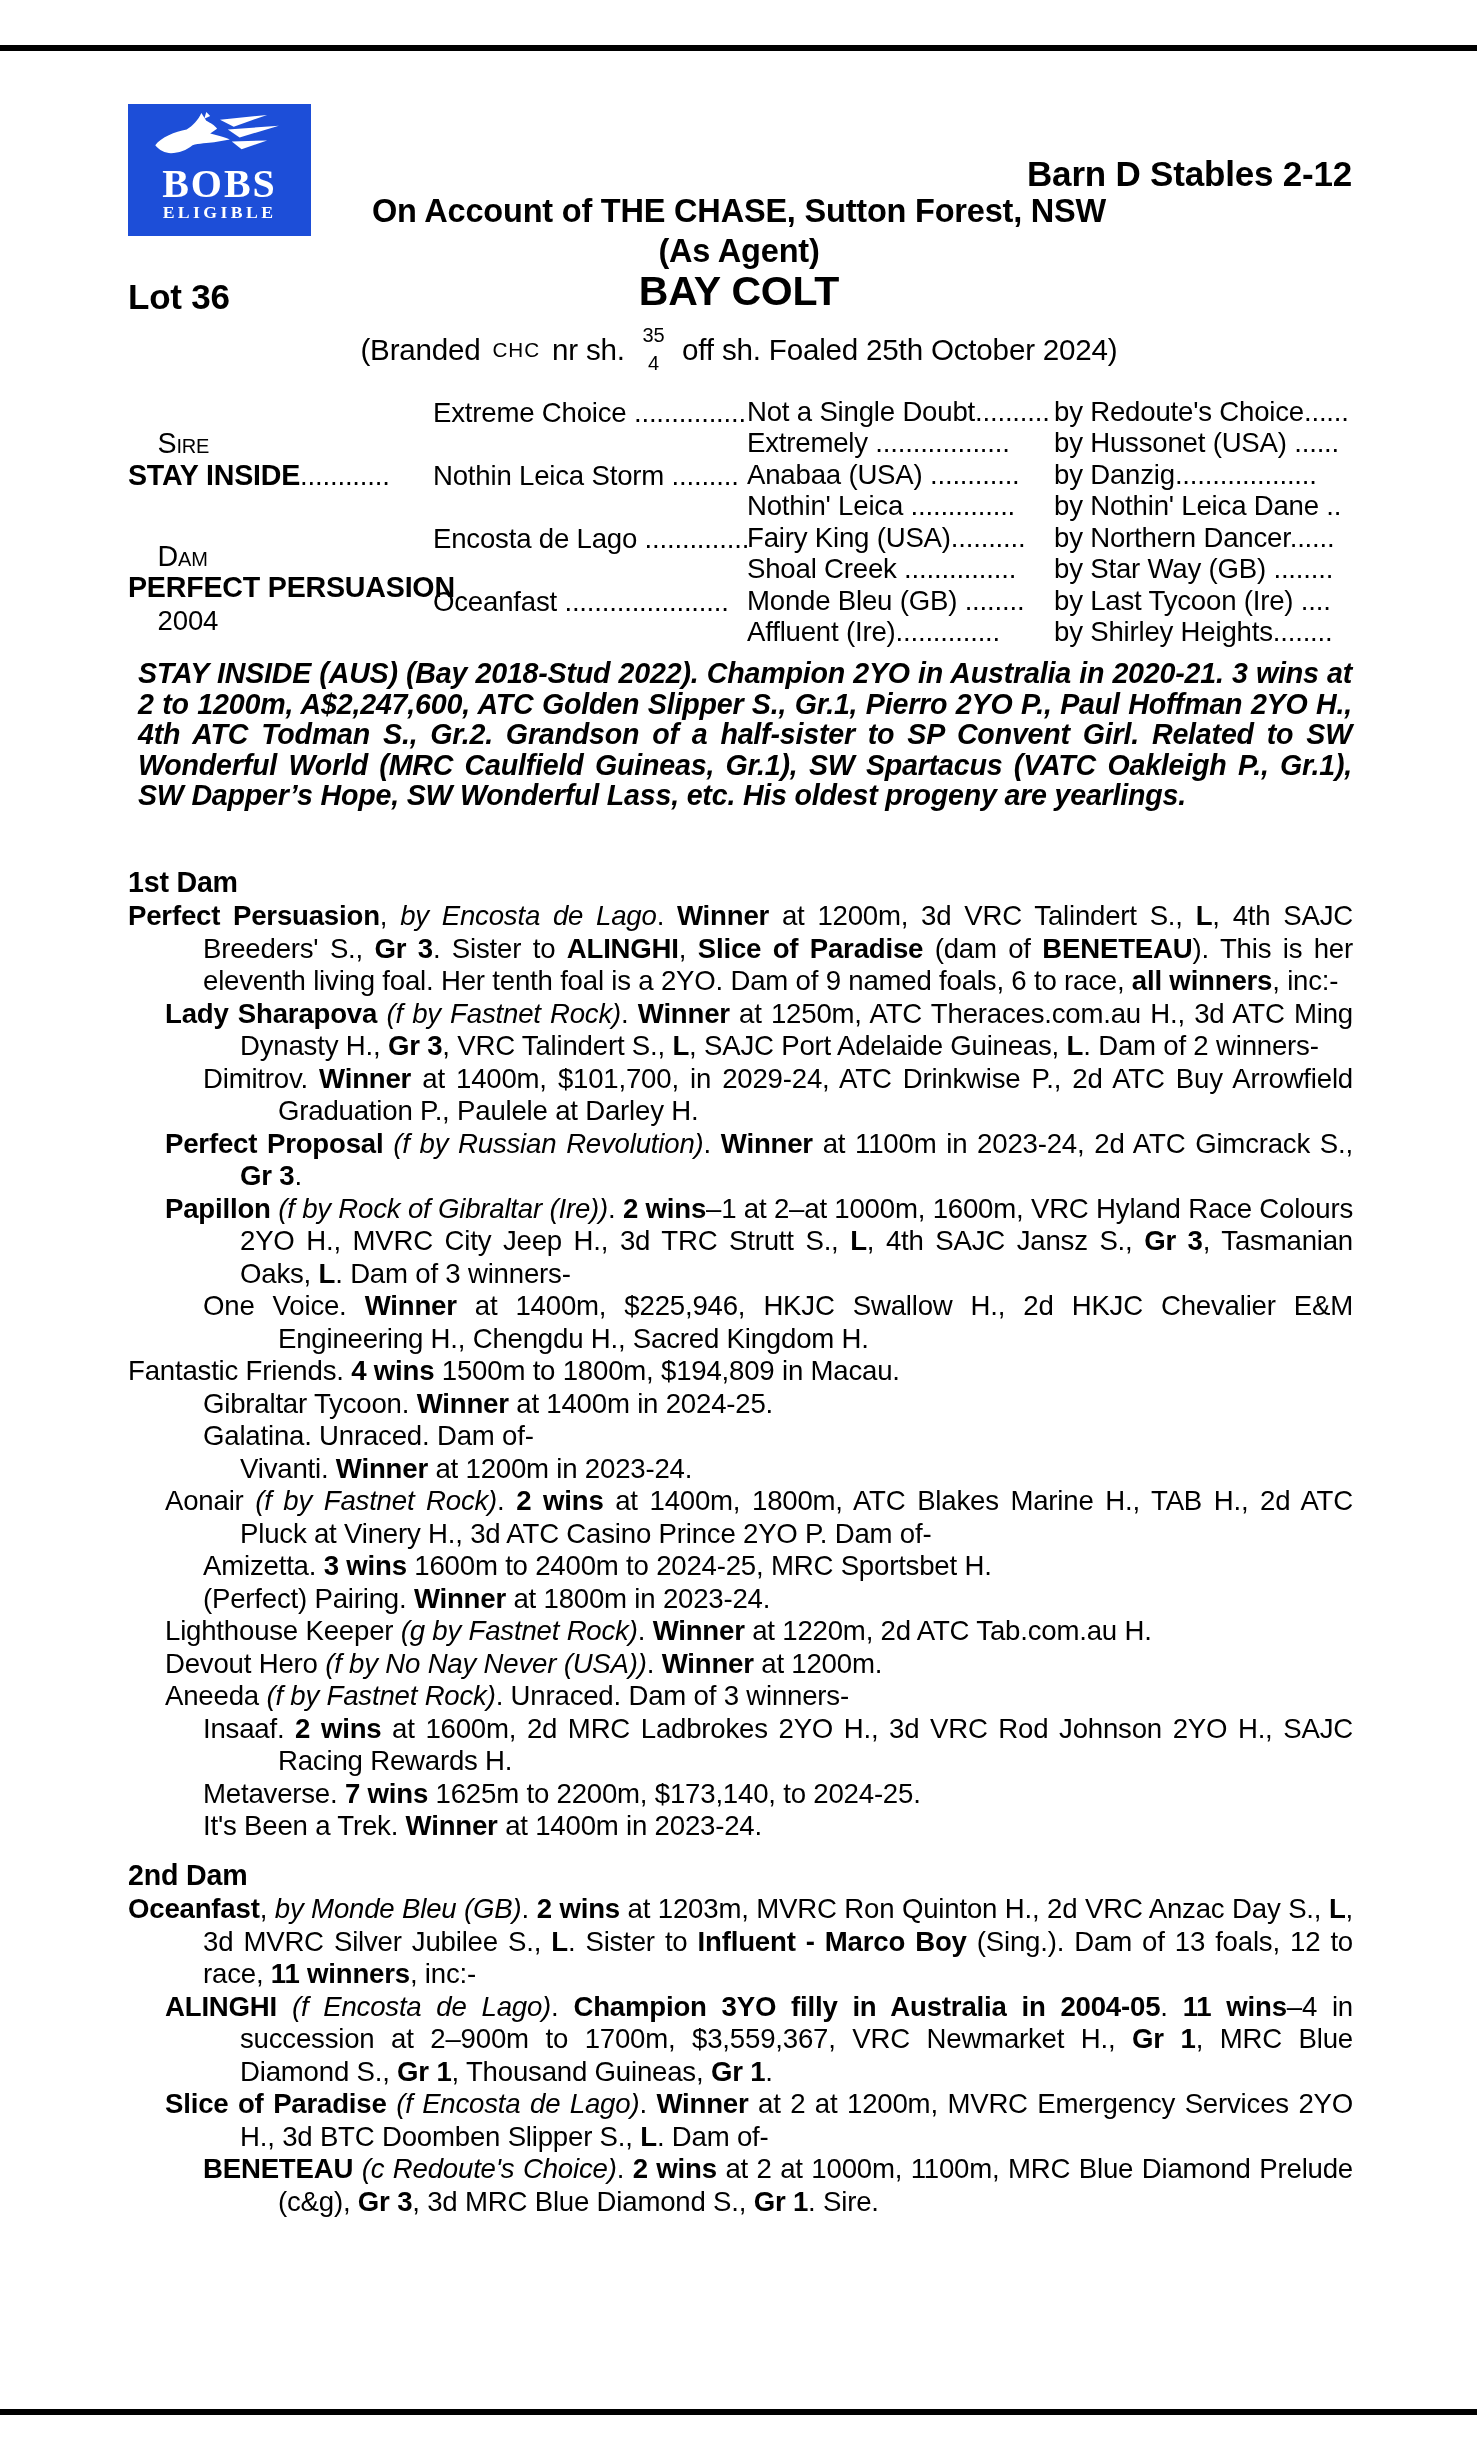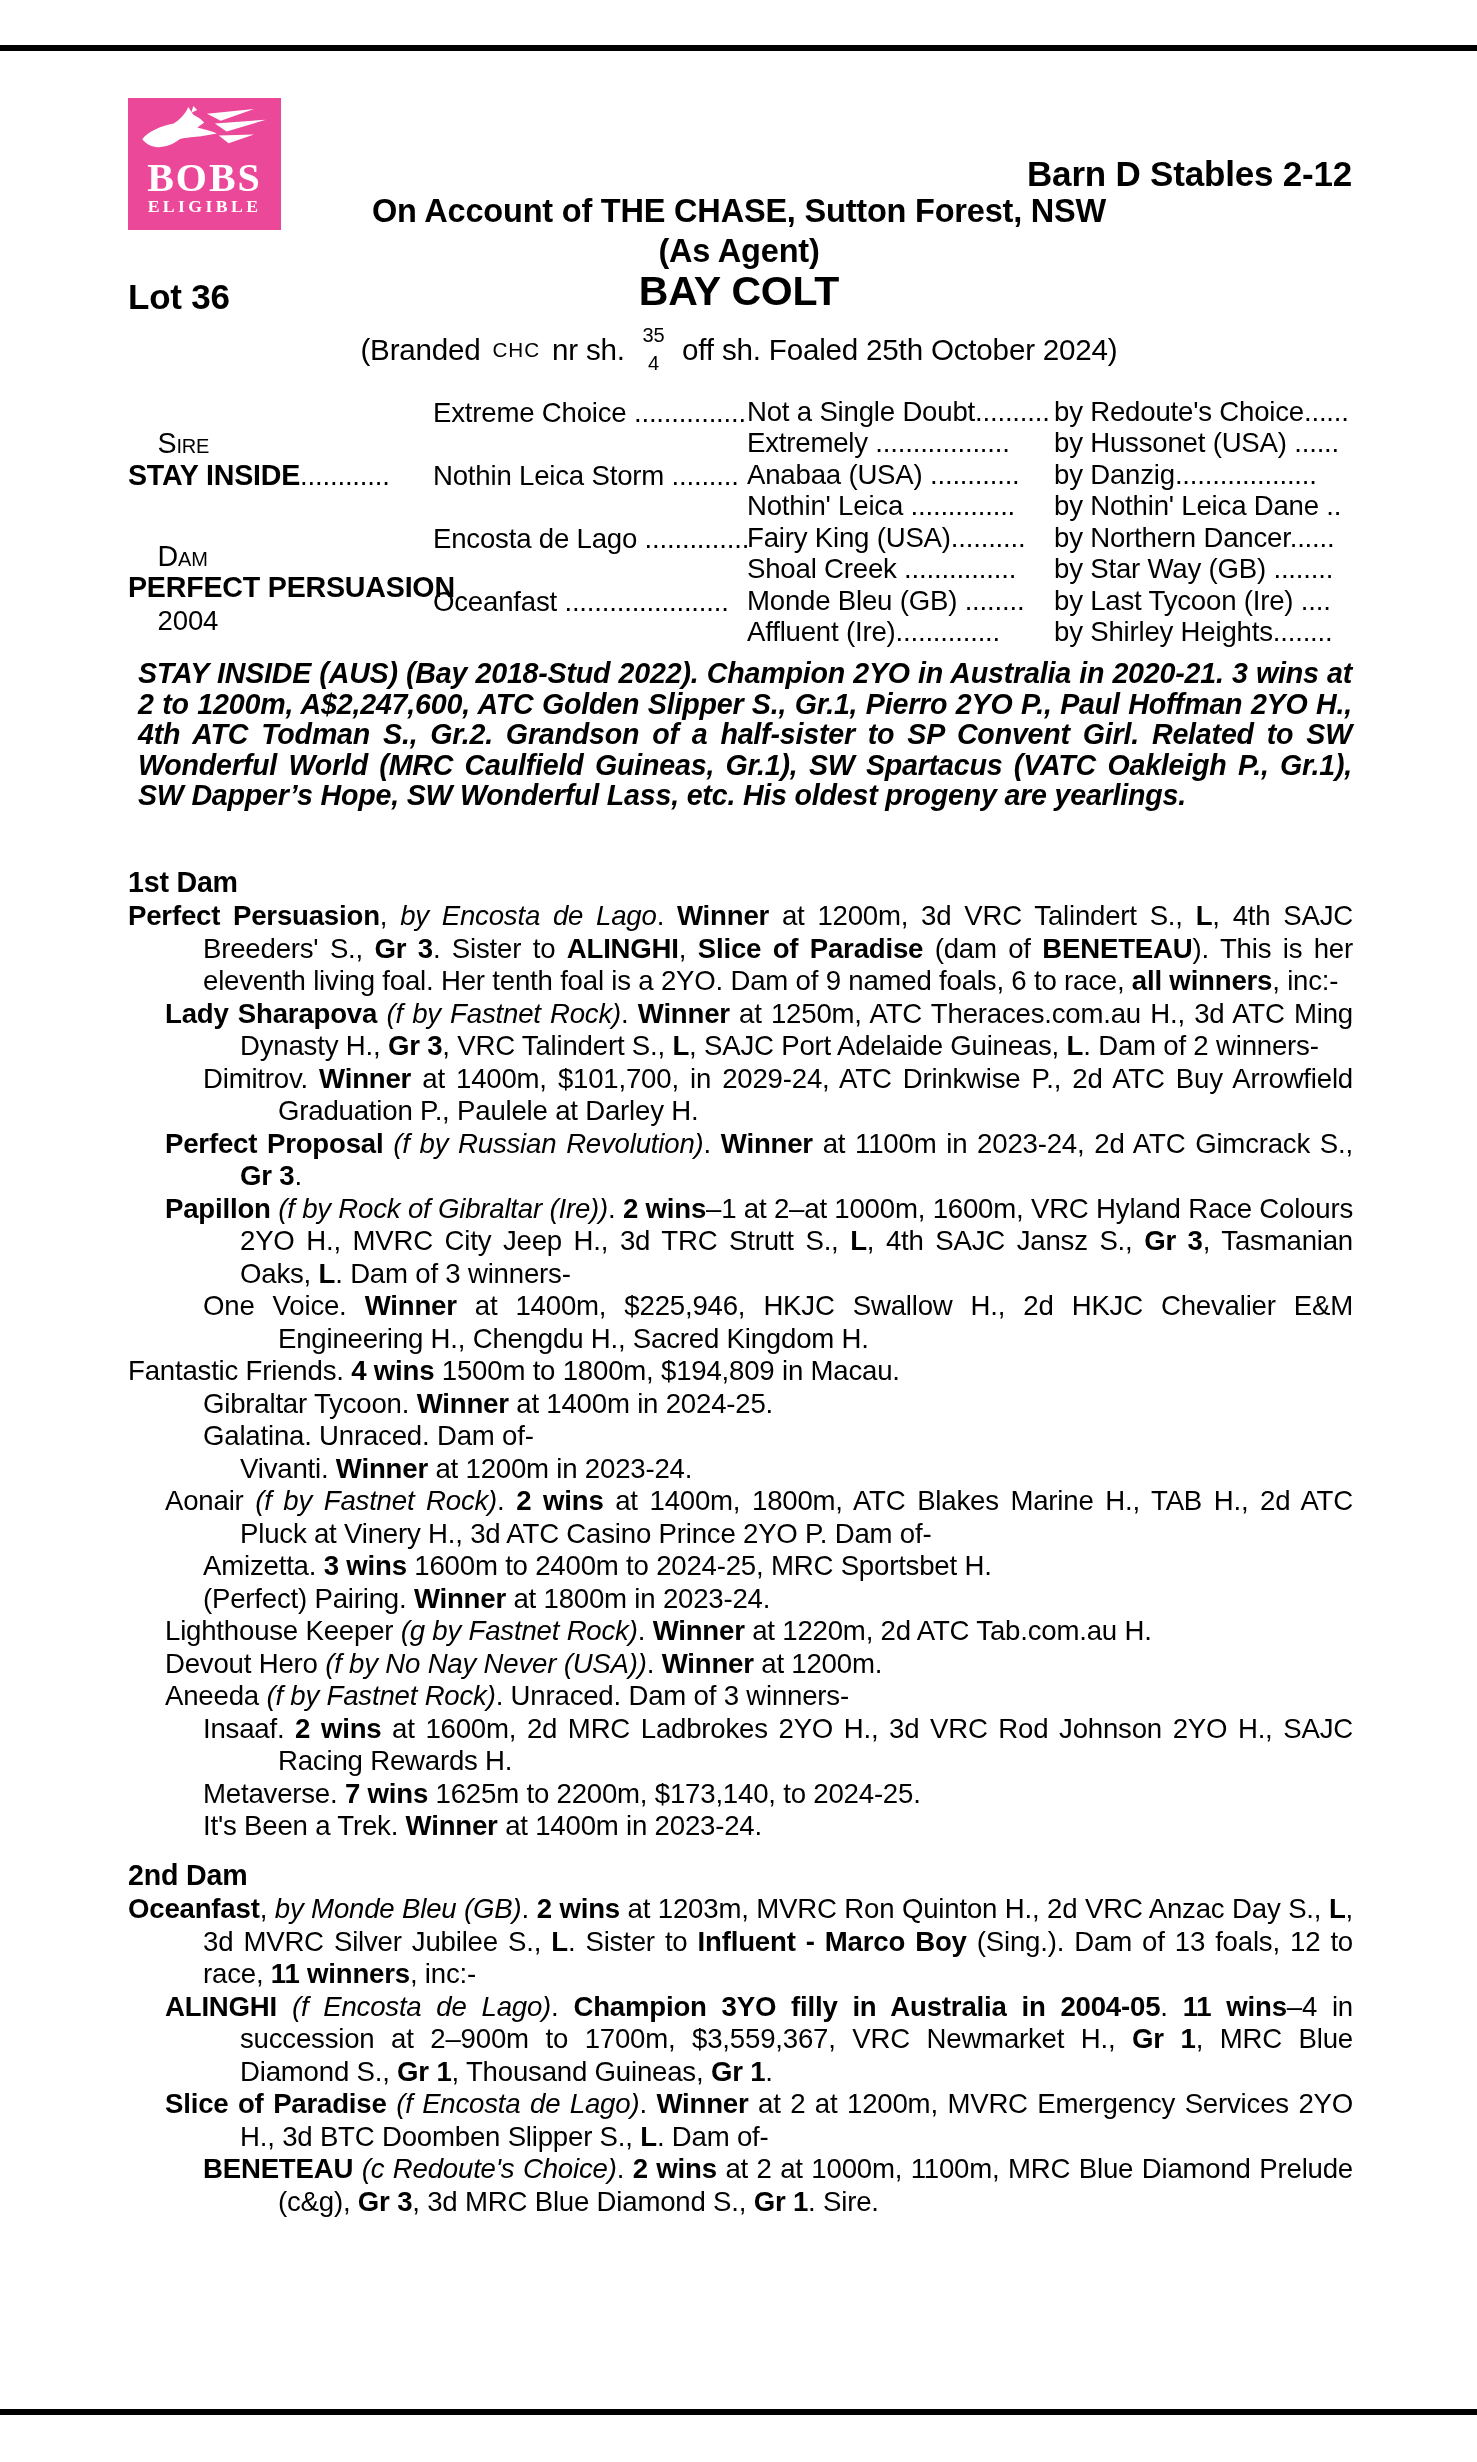--- a/index.html
+++ b/index.html
@@ -9,22 +9,22 @@
     font-family:"Liberation Sans", sans-serif;
     overflow:hidden;
     letter-spacing:-0.2px;
   }
   .rule { position:absolute; left:0; width:1478px; height:5.9px; background:#000; }
   #rule-top { top:45px; }
   #rule-bottom { top:2409px; }
 
   
   .logo {
-    position:absolute; left:128px; top:98px; width:153px; height:132px;
-    background:#ec4899; color:#fff; text-align:center; overflow:hidden;
+    position:absolute; left:128px; top:104px; width:183px; height:132px;
+    background:#1d4ed8; color:#fff; text-align:center; overflow:hidden;
   }
   .logo-art { margin-top:5.9px; }
   .logo-word {
     font-family:"Liberation Serif", serif; font-weight:bold;
     font-size:40px; line-height:37px; letter-spacing:2px;
   }
   .logo-sub {
     font-family:"Liberation Serif", serif; font-weight:bold;
     font-size:17.7px; line-height:21.7px; letter-spacing:3.4px;
   }

